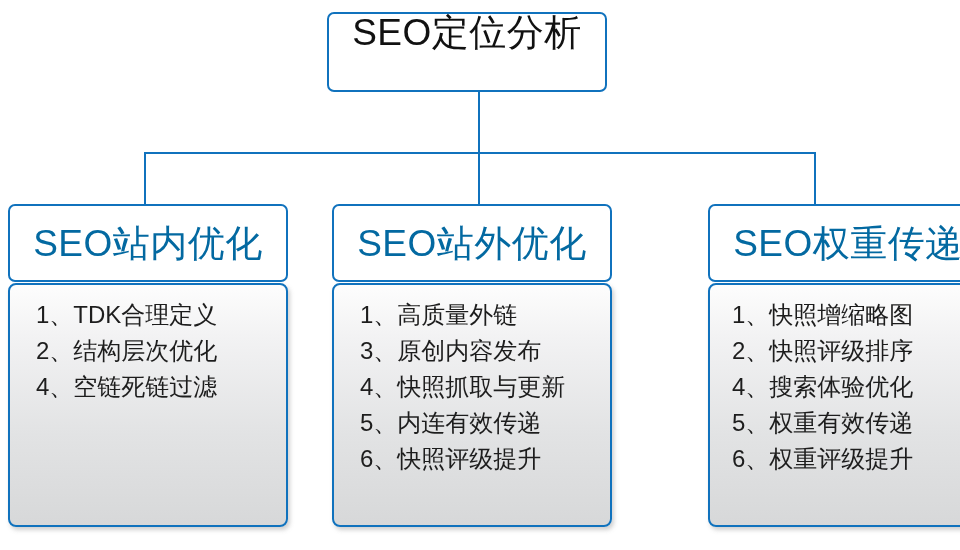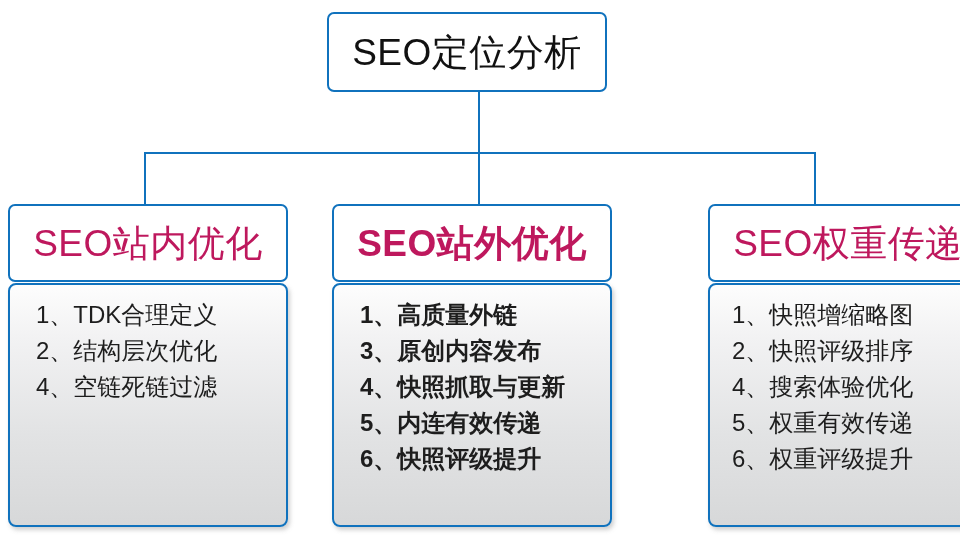--- a/index.html
+++ b/index.html
@@ -65,58 +65,57 @@
     position: absolute;
     left: 327px;
     top: 12px;
     width: 280px;
     height: 80px;
     box-sizing: border-box;
     border: 2px solid #1072bd;
     border-radius: 7px;
     background: #ffffff;
     display: flex;
-    align-items: center;
     justify-content: center;
   }
   .root-title {
     font-size: 37px;
     line-height: 1;
     letter-spacing: 0.5px;
     color: #111111;
     white-space: nowrap;
   }
 
   
   .column {
     position: absolute;
     top: 204px;
   }
   .col-1 { left: 8px;   width: 280px; }
-  .col-2 { left: 332px; width: 280px; font-weight: bold; }
+  .col-2 { left: 332px; width: 280px; }
   .col-3 { left: 708px; width: 280px; }
 
   .col-header {
     box-sizing: border-box;
     width: 100%;
     height: 78px;
     border: 2px solid #1072bd;
     border-radius: 7px;
     background: #ffffff;
     display: flex;
     align-items: center;
     justify-content: center;
     position: relative;
     z-index: 2;
   }
   .col-header-title {
     font-size: 37px;
     line-height: 1;
     letter-spacing: 0.5px;
-    color: #be185d;
+    color: #0369a1;
     white-space: nowrap;
   }
 
   .col-body {
     box-sizing: border-box;
     width: 100%;
     height: 244px;
     margin-top: 1px;
     border: 2px solid #1072bd;
     border-radius: 8px;

